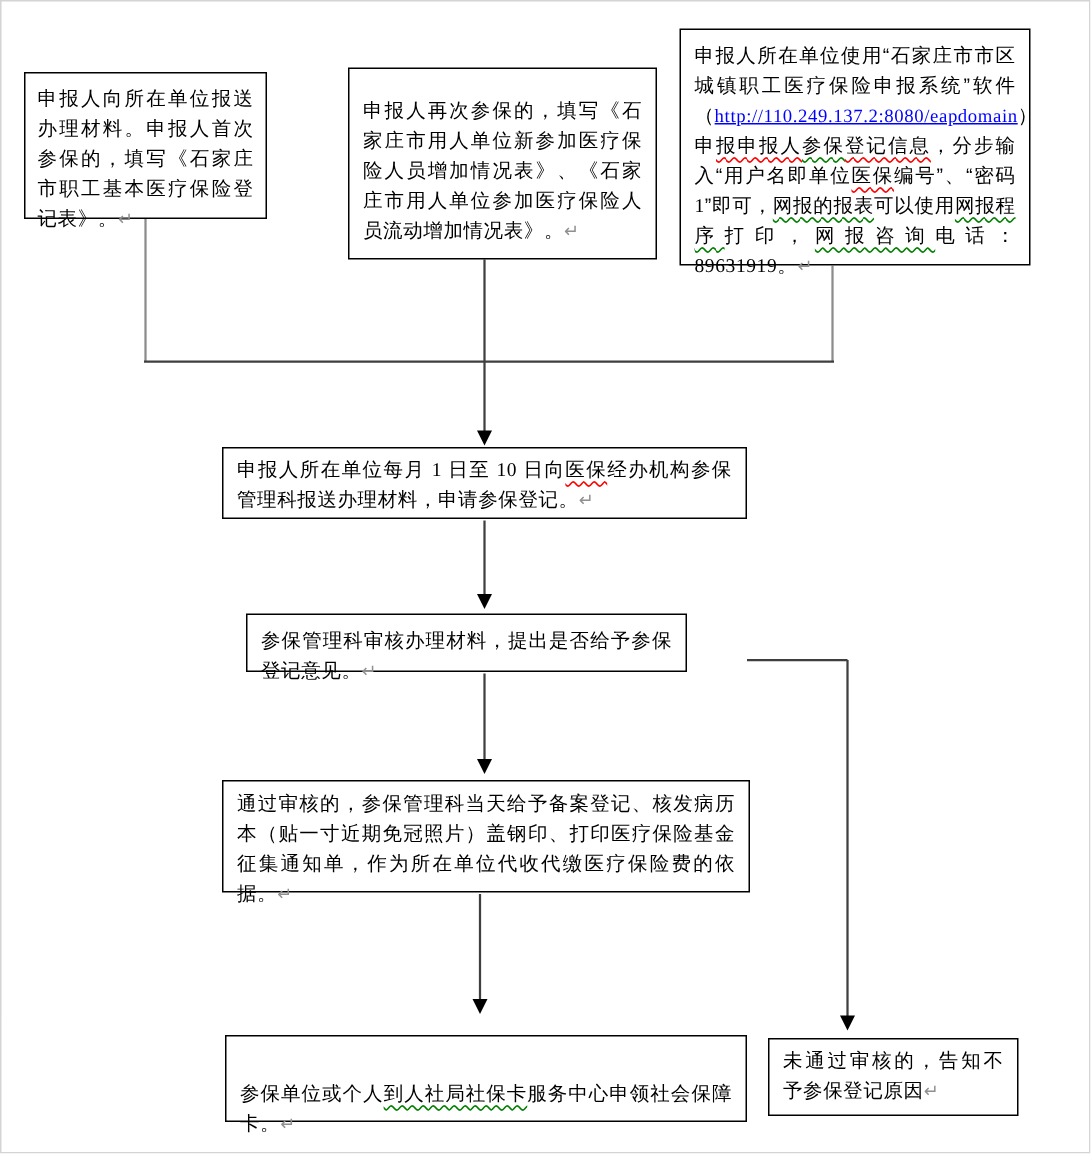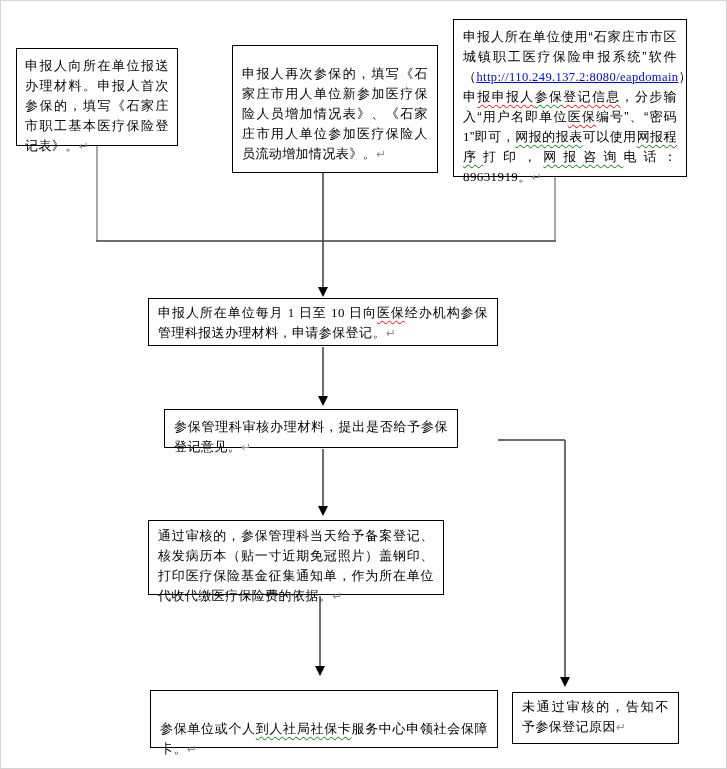--- a/index.html
+++ b/index.html
@@ -32,21 +32,21 @@
     line-height: 20px;
     letter-spacing: 0.4px;
     text-align: justify;
     text-justify: inter-character;
   }
   .b1 { left: 16px;  top: 48px;  width: 162px; height: 98px;  padding: 7px 8px; }
   .b2 { left: 232px; top: 45px;  width: 206px; height: 128px; padding: 18px 9px; }
   .b3 { left: 453px; top: 19px;  width: 234px; height: 158px; padding: 7px 9px; }
   .b4 { left: 148px; top: 298px; width: 350px; height: 48px;  padding: 4px 9px; }
   .b5 { left: 164px; top: 409px; width: 294px; height: 39px;  padding: 7px 9px; }
-  .b6 { left: 148px; top: 520px; width: 296px; height: 75px;  padding: 5px 9px; }
+  .b6 { left: 148px; top: 520px; width: 352px; height: 75px;  padding: 5px 9px; }
   .b7 { left: 150px; top: 690px; width: 348px; height: 54px;  padding: 28px 9px; }
   .b8 { left: 512px; top: 692px; width: 167px; height: 52px;  padding: 4px 9px; }
 
   .seg-plain { color: #000000; }
   .seg-link {
     color: var(--link, #0000ff);
     text-decoration: underline;
     font-family: "Liberation Serif", serif;
     font-size: 12.5px;
     white-space: nowrap;

